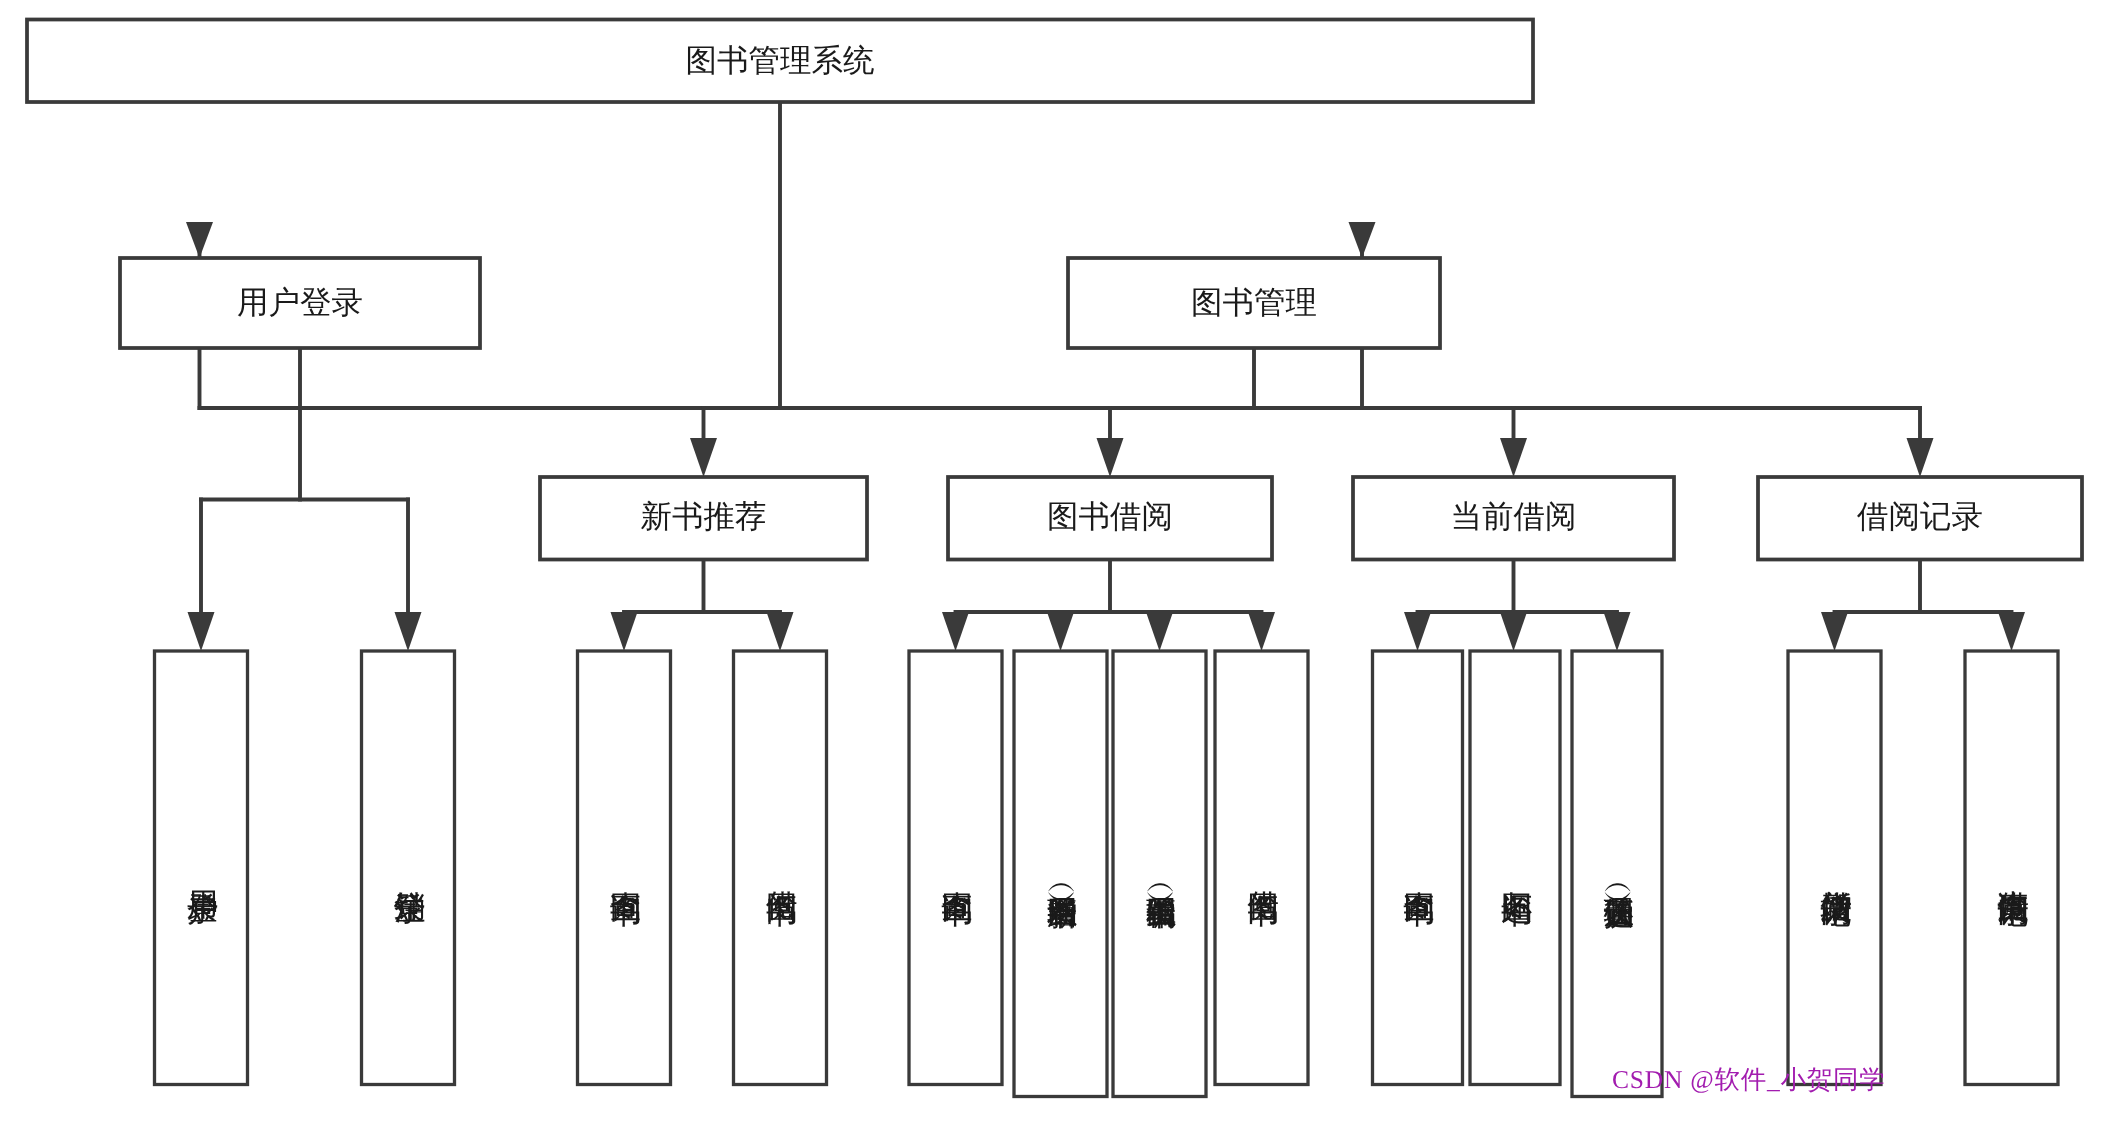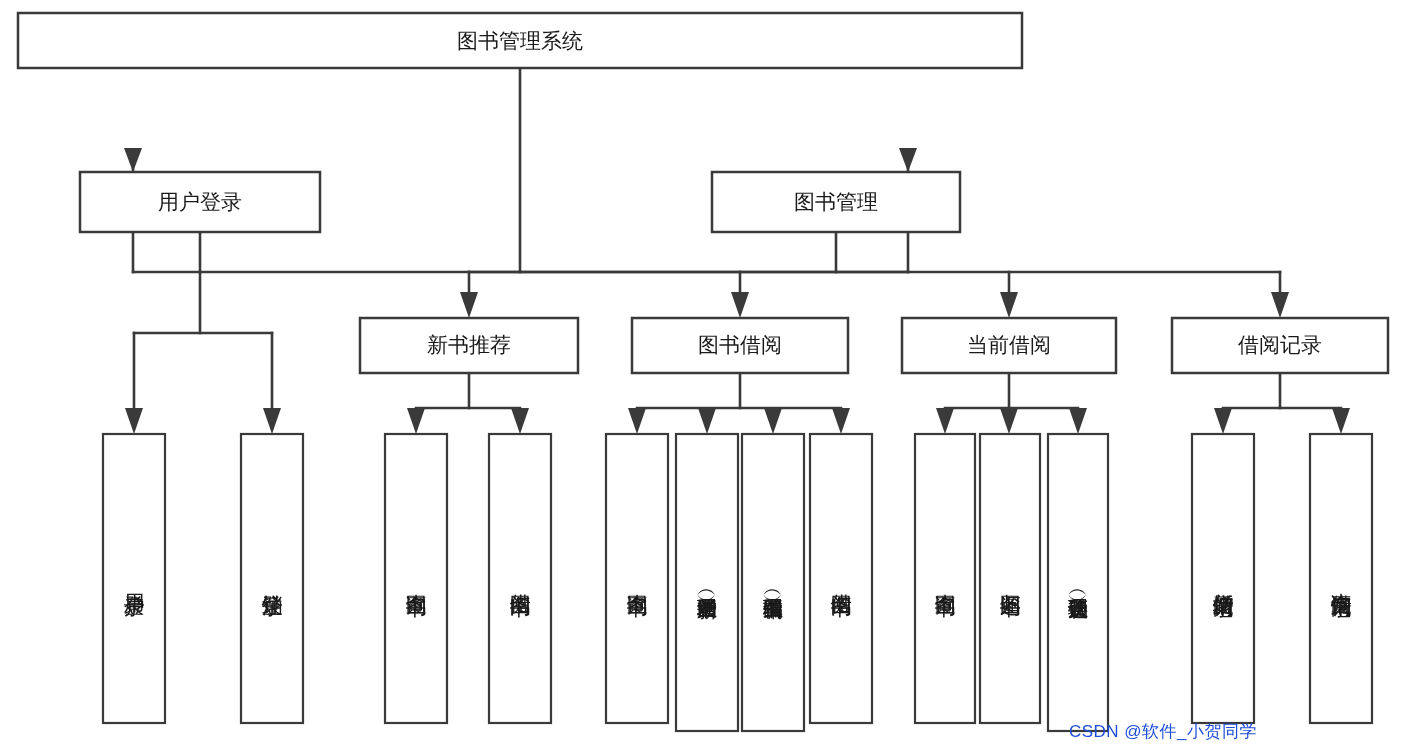--- a/index.html
+++ b/index.html
@@ -68,24 +68,24 @@
     white-space: nowrap;
     pointer-events: none;
   }
   .node-label-v.tight {
     font-size: 20px;
     letter-spacing: 0px;
   }
   .watermark {
     position: absolute;
     right: 8px;
-    bottom: 4px;
-    font-family: Liberation Sans, sans-serif;
+    bottom: 16px;
+    font-family: Liberation Serif, serif;
     font-size: 17px;
-    color: #1d4ed8;
+    color: #a21caf;
     letter-spacing: 0.5px;
     white-space: nowrap;
   }
 </style>
 </head>
 <body>
 
 <div id="diagram-root">
 
   <svg class="diagram-canvas" viewBox="0 0 1405 747">

